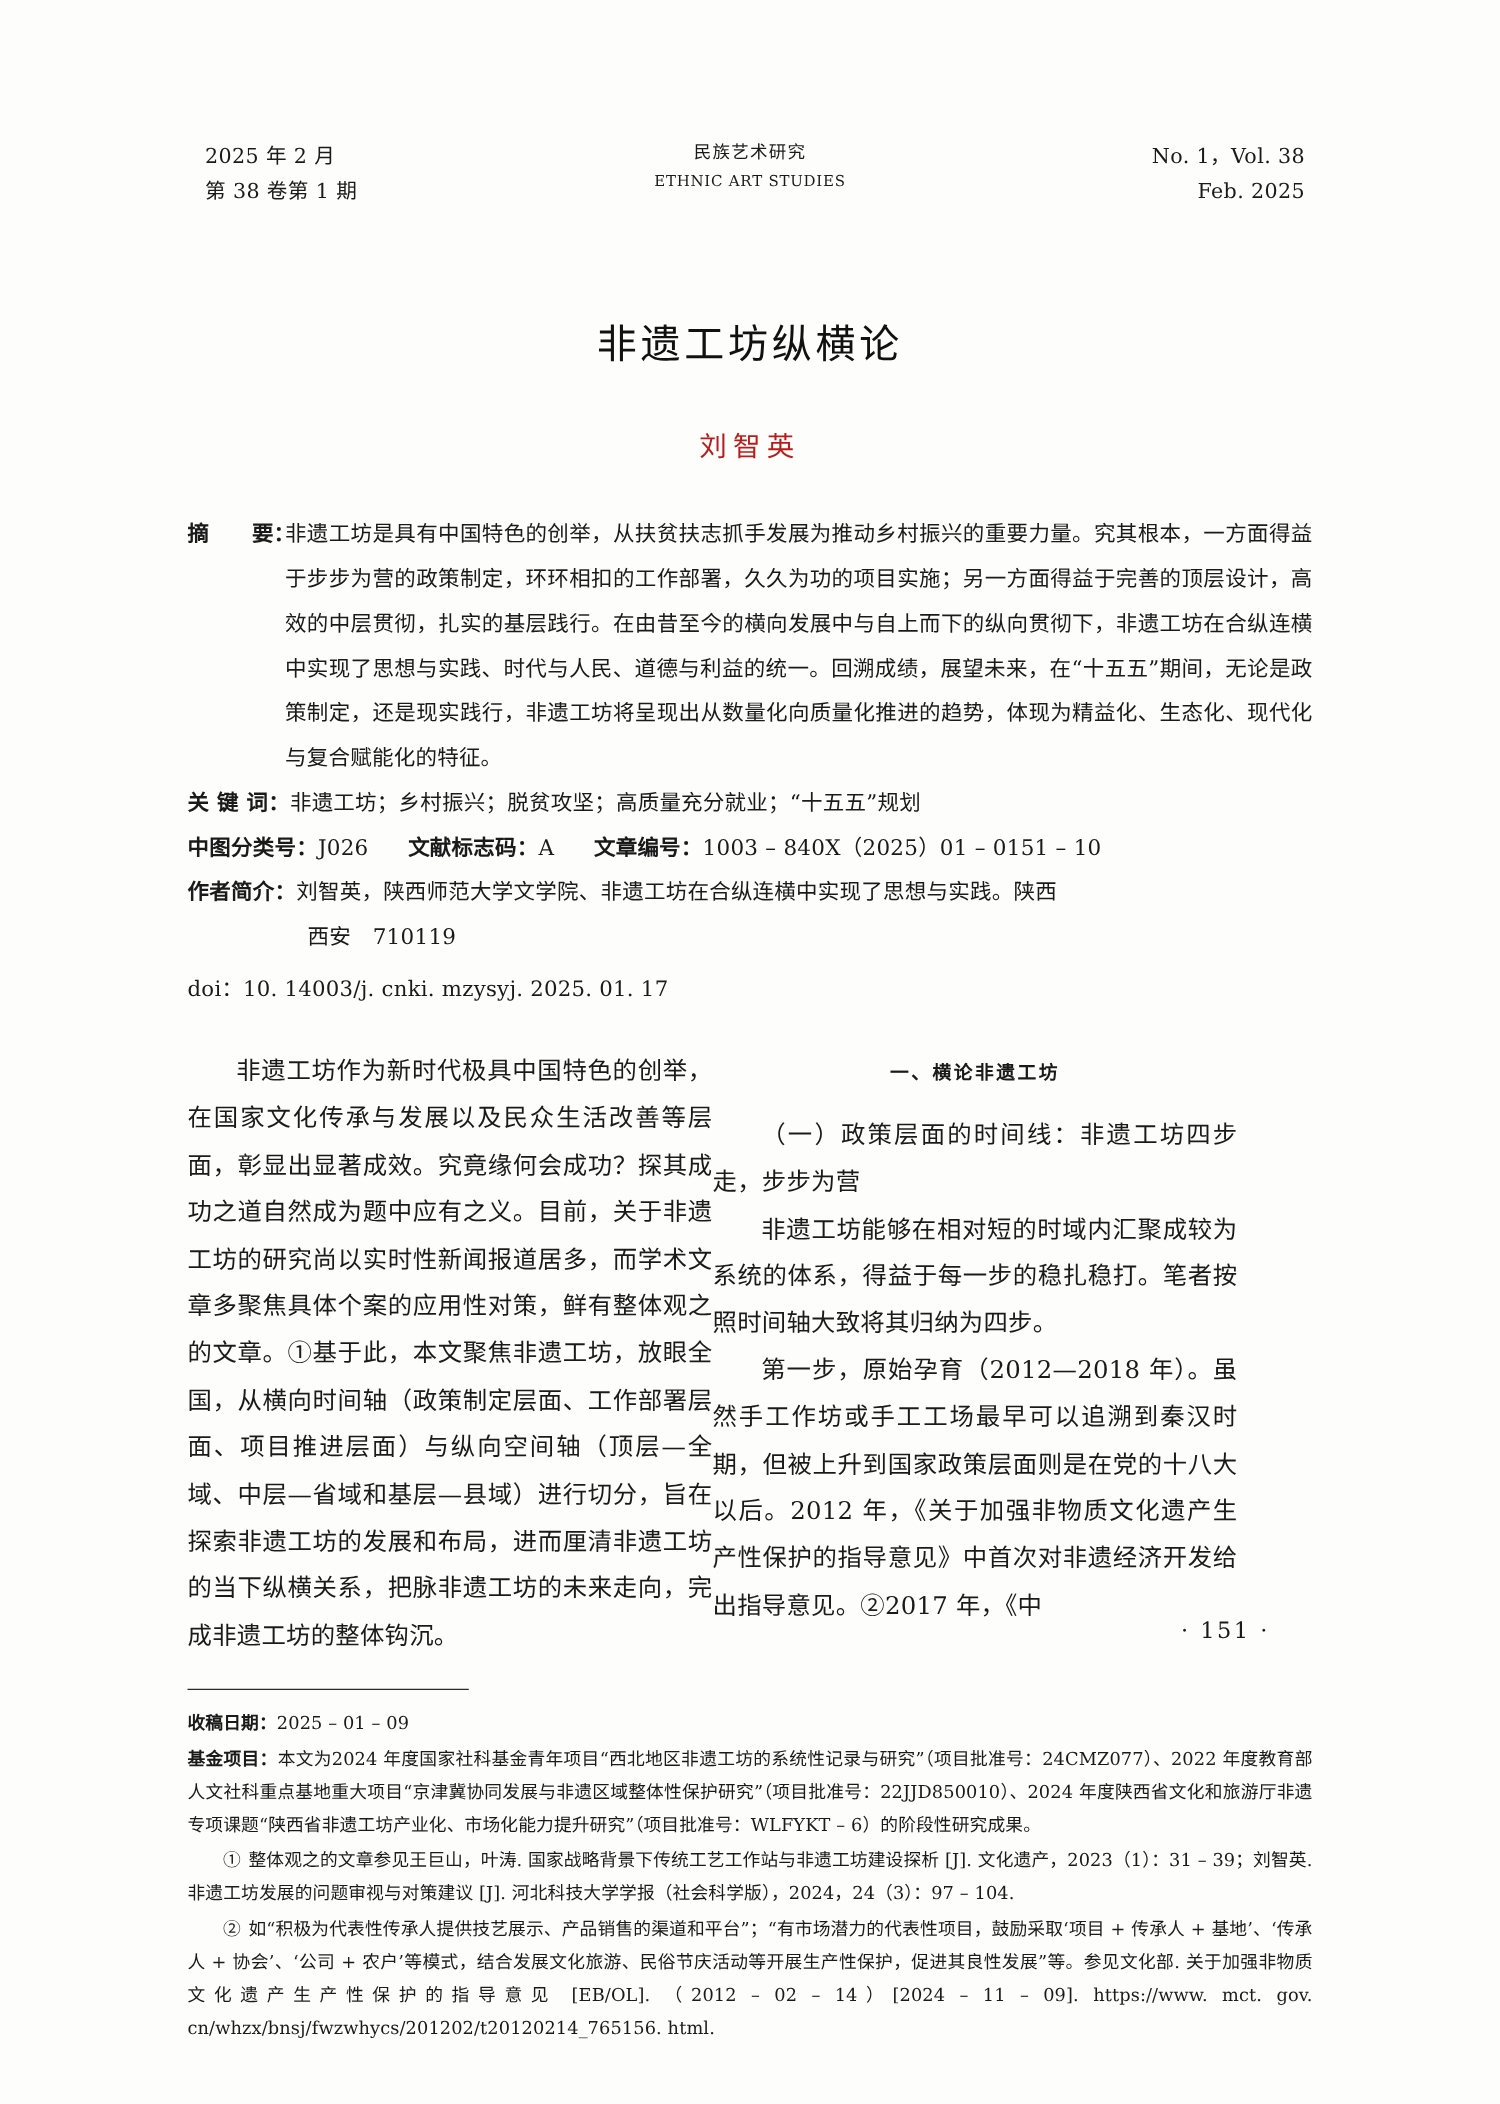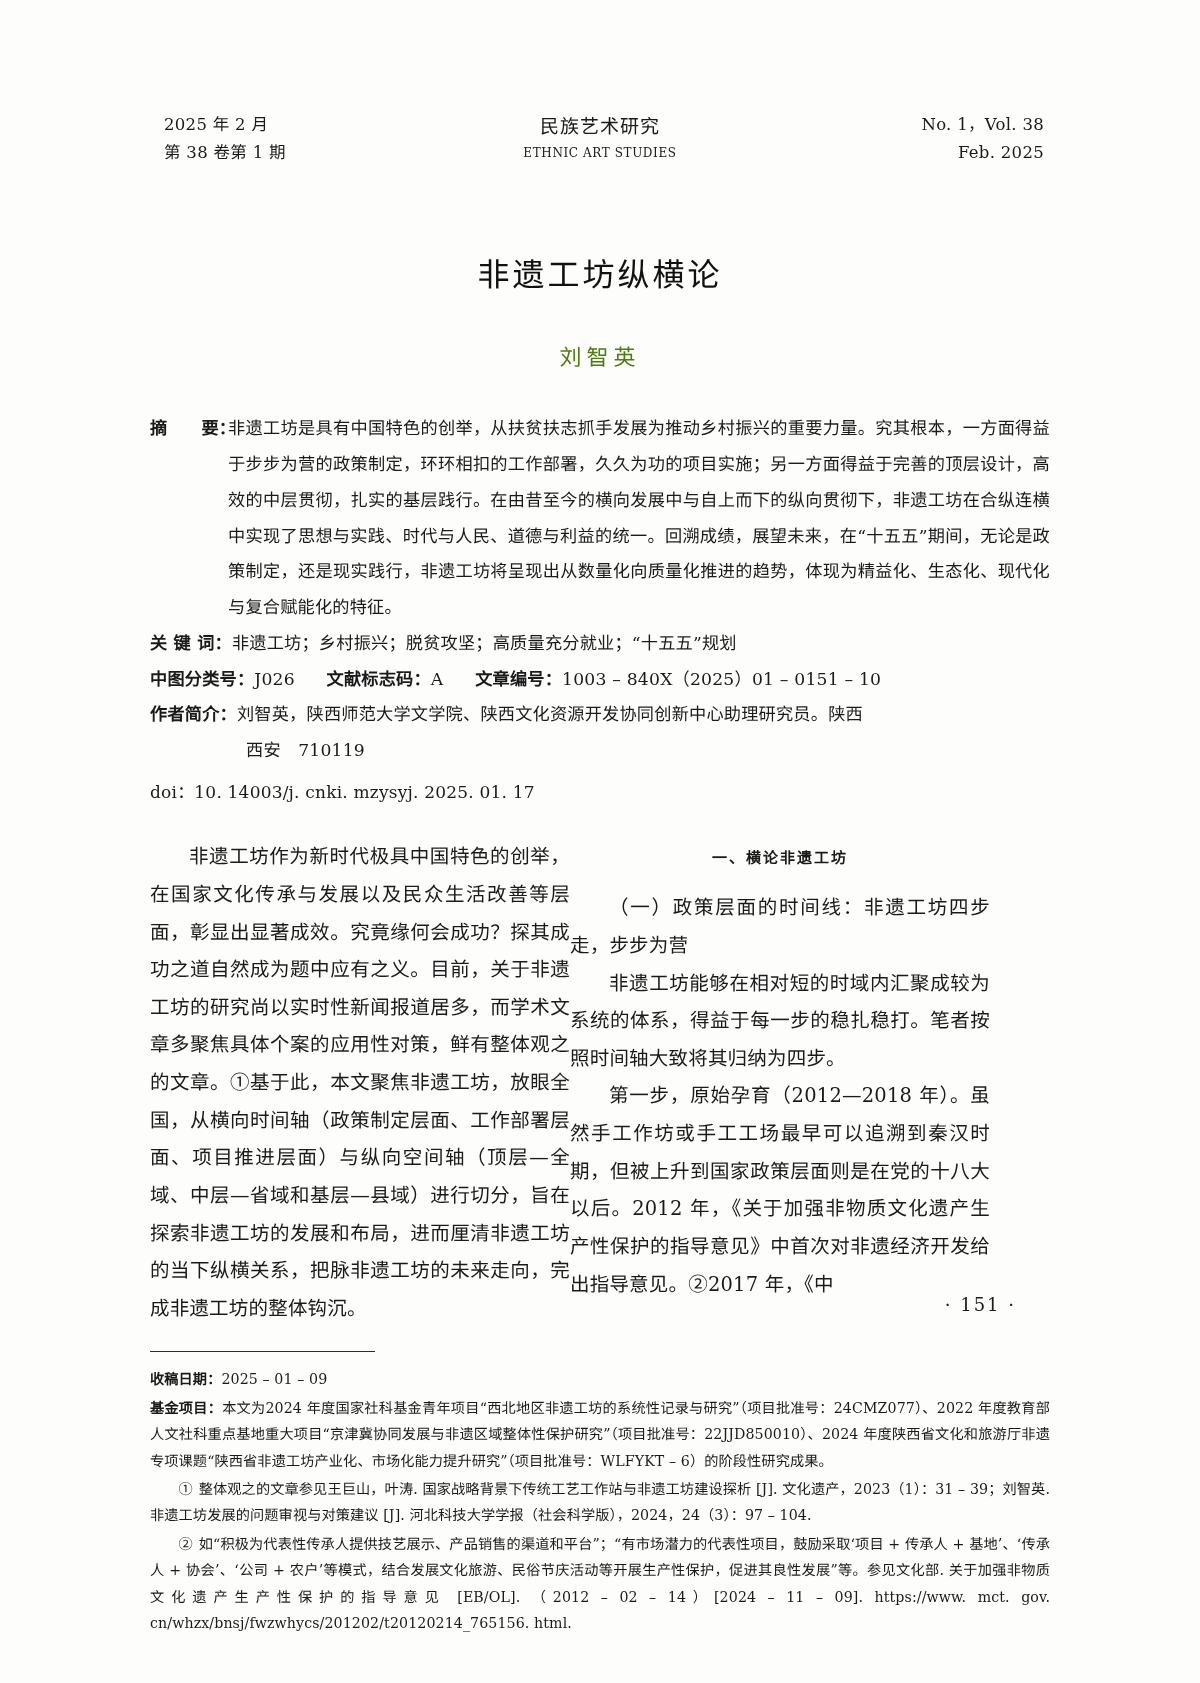--- a/index.html
+++ b/index.html
@@ -39,21 +39,21 @@
     align-items: flex-start;
     padding-top: 112px;
     font-size: 16.5px;
     line-height: 1.52;
     letter-spacing: 0.3px;
   }
   .jh-left { text-align: left; min-width: 150px; padding-left: 14px; }
   .jh-center { text-align: center; flex: 1; }
   .jh-right { text-align: right; min-width: 150px; padding-right: 6px; }
   .jh-center .cn {
-    font-size: 19px;
+    font-size: 14px;
     letter-spacing: 1px;
     font-family: "DejaVu Serif", "Liberation Serif", serif;
   }
   .jh-center .en {
     font-size: 12px;
     letter-spacing: 0.6px;
     margin-top: 3px;
   }
   .jh-left div, .jh-right div { white-space: nowrap; }
   .jh-left div + div, .jh-right div + div { margin-top: 3px; }
@@ -65,21 +65,21 @@
     letter-spacing: 3px;
     font-weight: 500;
     margin-top: 84px;
     font-family: "DejaVu Sans", "Liberation Sans", sans-serif;
     color: #111;
   }
   .art-author {
     font-size: 22px;
     letter-spacing: 5px;
     margin-top: 44px;
-    color: #4d7c0f;
+    color: #b91c1c;
   }
 
   
   .meta-block {
     margin-top: 40px;
     font-size: 17.2px;
     line-height: 2.08;
     text-align: justify;
     letter-spacing: 0.2px;
   }
@@ -205,21 +205,21 @@
       <span class="seg">
         <span class="meta-label">文献标志码：</span><span>A</span>
       </span>
       <span class="seg">
         <span class="meta-label">文章编号：</span><span>1003 – 840X（2025）01 – 0151 – 10</span>
       </span>
     </div>
 
     <div class="meta-row">
       <span class="meta-label">作者简介：</span>
-      <span class="meta-value">刘智英，陕西师范大学文学院、陕西文化资源开发协同创新中心助理研究员。陕西</span>
+      <span class="meta-value">刘智英，陕西师范大学文学院、非遗工坊在合纵连横中实现了思想与实践。陕西</span>
     </div>
     <div class="bio-cont">西安　710119</div>
 
     <div class="doi-line">doi：10. 14003/j. cnki. mzysyj. 2025. 01. 17</div>
   </div>
 
   <div class="columns">
     <div class="col">
       <p>非遗工坊作为新时代极具中国特色的创举，在国家文化传承与发展以及民众生活改善等层面，彰显出显著成效。究竟缘何会成功？探其成功之道自然成为题中应有之义。目前，关于非遗工坊的研究尚以实时性新闻报道居多，而学术文章多聚焦具体个案的应用性对策，鲜有整体观之的文章。①基于此，本文聚焦非遗工坊，放眼全国，从横向时间轴（政策制定层面、工作部署层面、项目推进层面）与纵向空间轴（顶层—全域、中层—省域和基层—县域）进行切分，旨在探索非遗工坊的发展和布局，进而厘清非遗工坊的当下纵横关系，把脉非遗工坊的未来走向，完成非遗工坊的整体钩沉。</p>
     </div>

